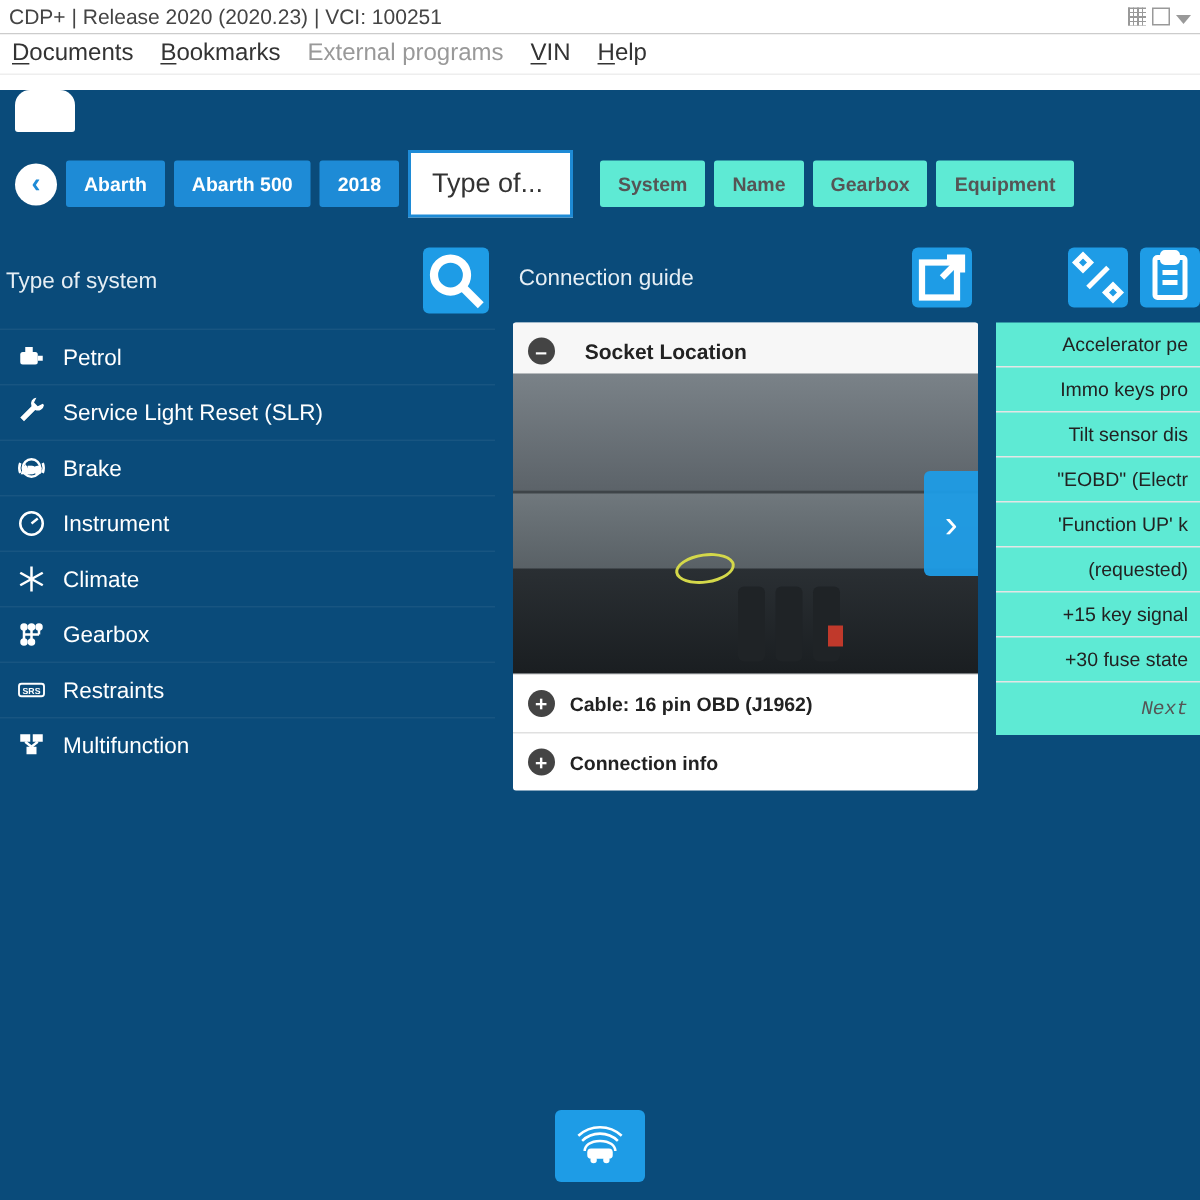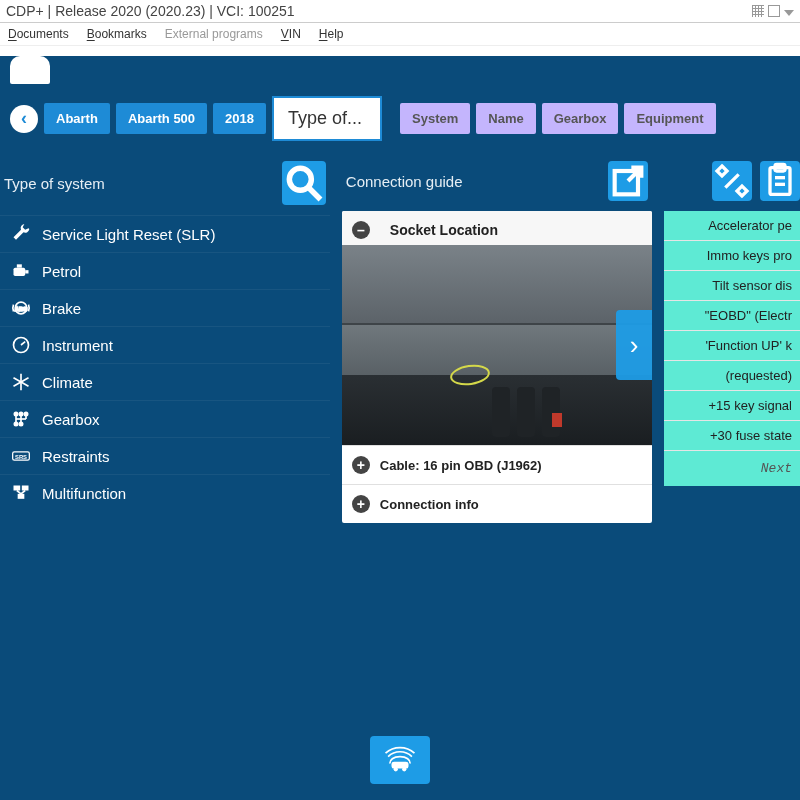--- a/index.html
+++ b/index.html
@@ -18,21 +18,21 @@
   padding: 3px 6px;
   display: flex;
   justify-content: space-between;
   border-bottom: 1px solid #ccc;
 }
 .titlebar .ctrls { display:flex; gap:4px; align-items:center; }
 .titlebar .ctrls span { display:inline-block; width:12px; height:12px; }
 .menubar {
   background: #fff;
   padding: 4px 8px;
-  font-size: 12px;
+  font-size: 16px;
   color: #333;
   display: flex;
   gap: 18px;
   border-bottom: 1px solid #eee;
 }
 .menubar span { cursor: default; }
 .menubar .u { text-decoration: underline; text-underline-offset: 2px; }
 .menubar .faded { color: #999; }
 .main {
   background: #0a4b7a;
@@ -69,21 +69,21 @@
 }
 .typefield {
   background: #fff;
   color: #333;
   padding: 10px 14px;
   font-size: 18px;
   min-width: 110px;
   border: 2px solid #1e8bd6;
 }
 .greychip {
-  background: #c4b5fd;
+  background: #5eead4;
   color: #555;
   padding: 8px 12px;
   font-weight: bold;
   border-radius: 2px;
   cursor: pointer;
 }
 .content {
   display: flex;
   gap: 12px;
   padding: 0 0 0 0;
@@ -262,34 +262,34 @@
           <svg viewBox="0 0 24 24" fill="none" stroke="#fff" stroke-width="3">
               <circle cx="10" cy="10" r="6"></circle>
               <line x1="15" y1="15" x2="21" y2="21"></line>
             </svg>
         </div>
       </div>
       <div class="syslist">
         <div class="sysitem">
           <span class="ic">
               <svg viewBox="0 0 24 24" fill="#fff">
-                <path d="M22 6a5 5 0 01-7 4l-9 9-3-3 9-9a5 5 0 014-7l-2 4 3 3 4-2z"></path>
-              </svg>
-            </span>
-          <span class="lbl">Service Light Reset (SLR)</span>
-        </div>
-        <div class="sysitem">
-          <span class="ic">
-              <svg viewBox="0 0 24 24" fill="#fff">
                 <rect x="3" y="8" width="14" height="10" rx="2"></rect>
                 <rect x="17" y="11" width="4" height="4"></rect>
                 <rect x="7" y="4" width="6" height="4"></rect>
               </svg>
             </span>
           <span class="lbl">Petrol</span>
+        </div>
+        <div class="sysitem">
+          <span class="ic">
+              <svg viewBox="0 0 24 24" fill="#fff">
+                <path d="M22 6a5 5 0 01-7 4l-9 9-3-3 9-9a5 5 0 014-7l-2 4 3 3 4-2z"></path>
+              </svg>
+            </span>
+          <span class="lbl">Service Light Reset (SLR)</span>
         </div>
         <div class="sysitem">
           <span class="ic">
               <svg viewBox="0 0 24 24" fill="none" stroke="#fff" stroke-width="2">
                 <circle cx="12" cy="12" r="7"></circle>
                 <path d="M3 8a11 11 0 000 8M21 8a11 11 0 010 8"></path>
                 <text x="12" y="16" text-anchor="middle" fill="#fff" font-size="7" font-weight="bold">ABS</text>
               </svg>
             </span>
           <span class="lbl">Brake</span>

